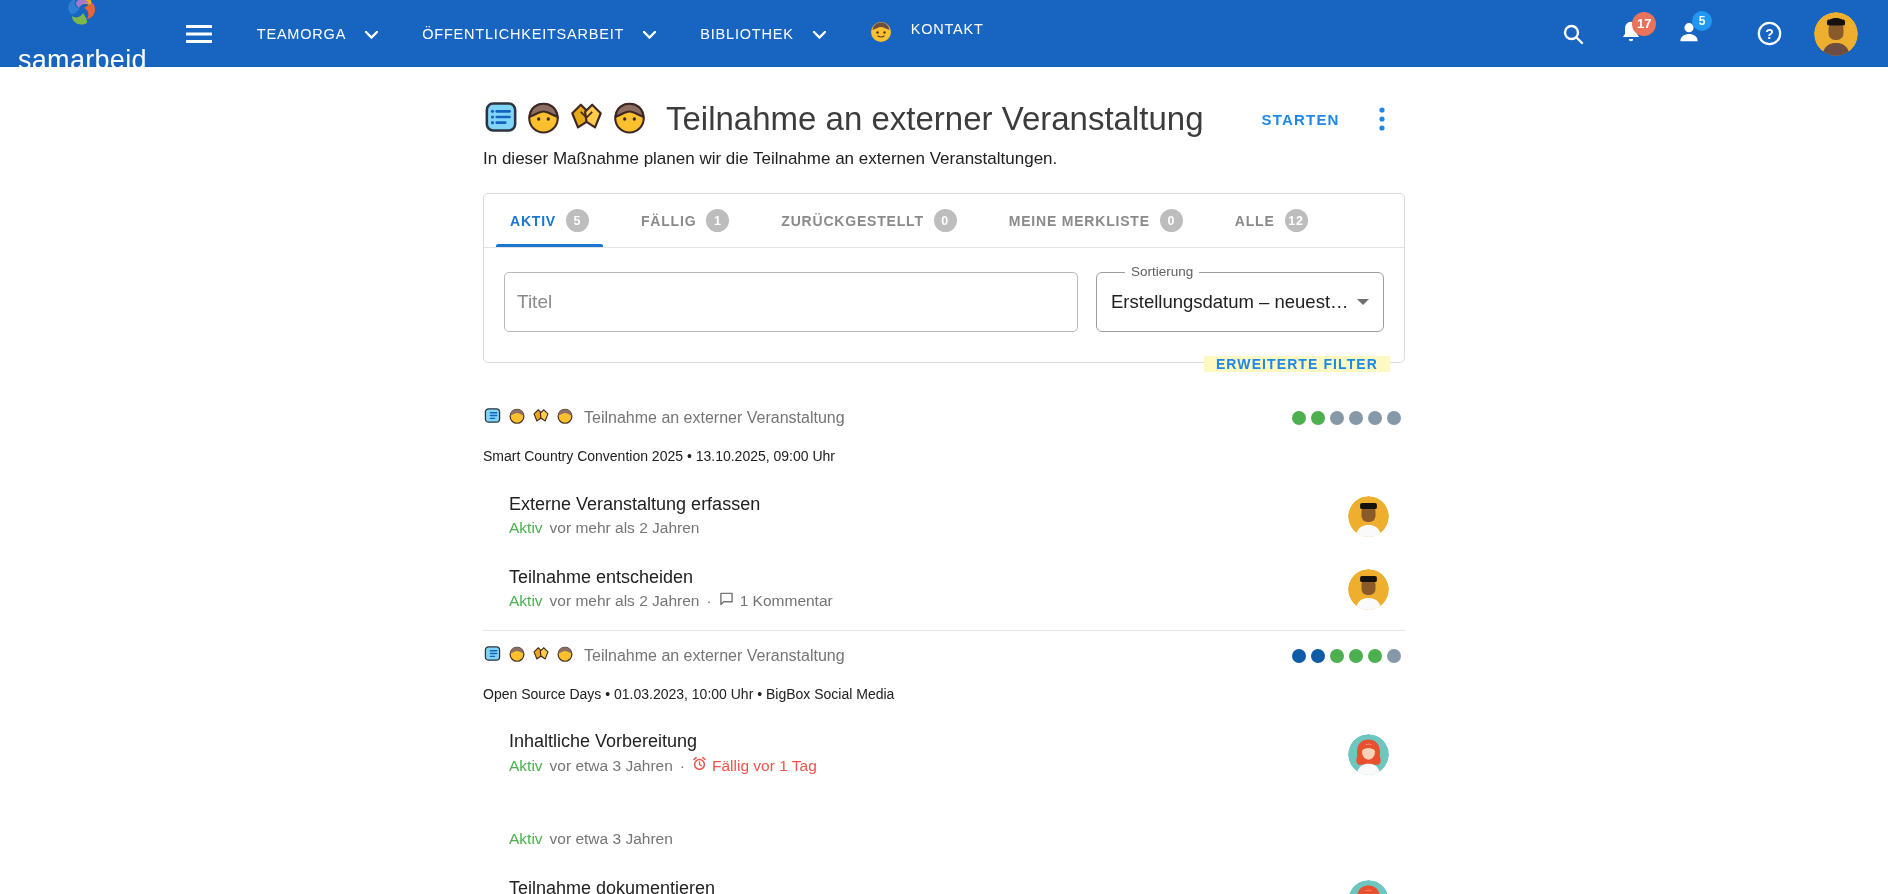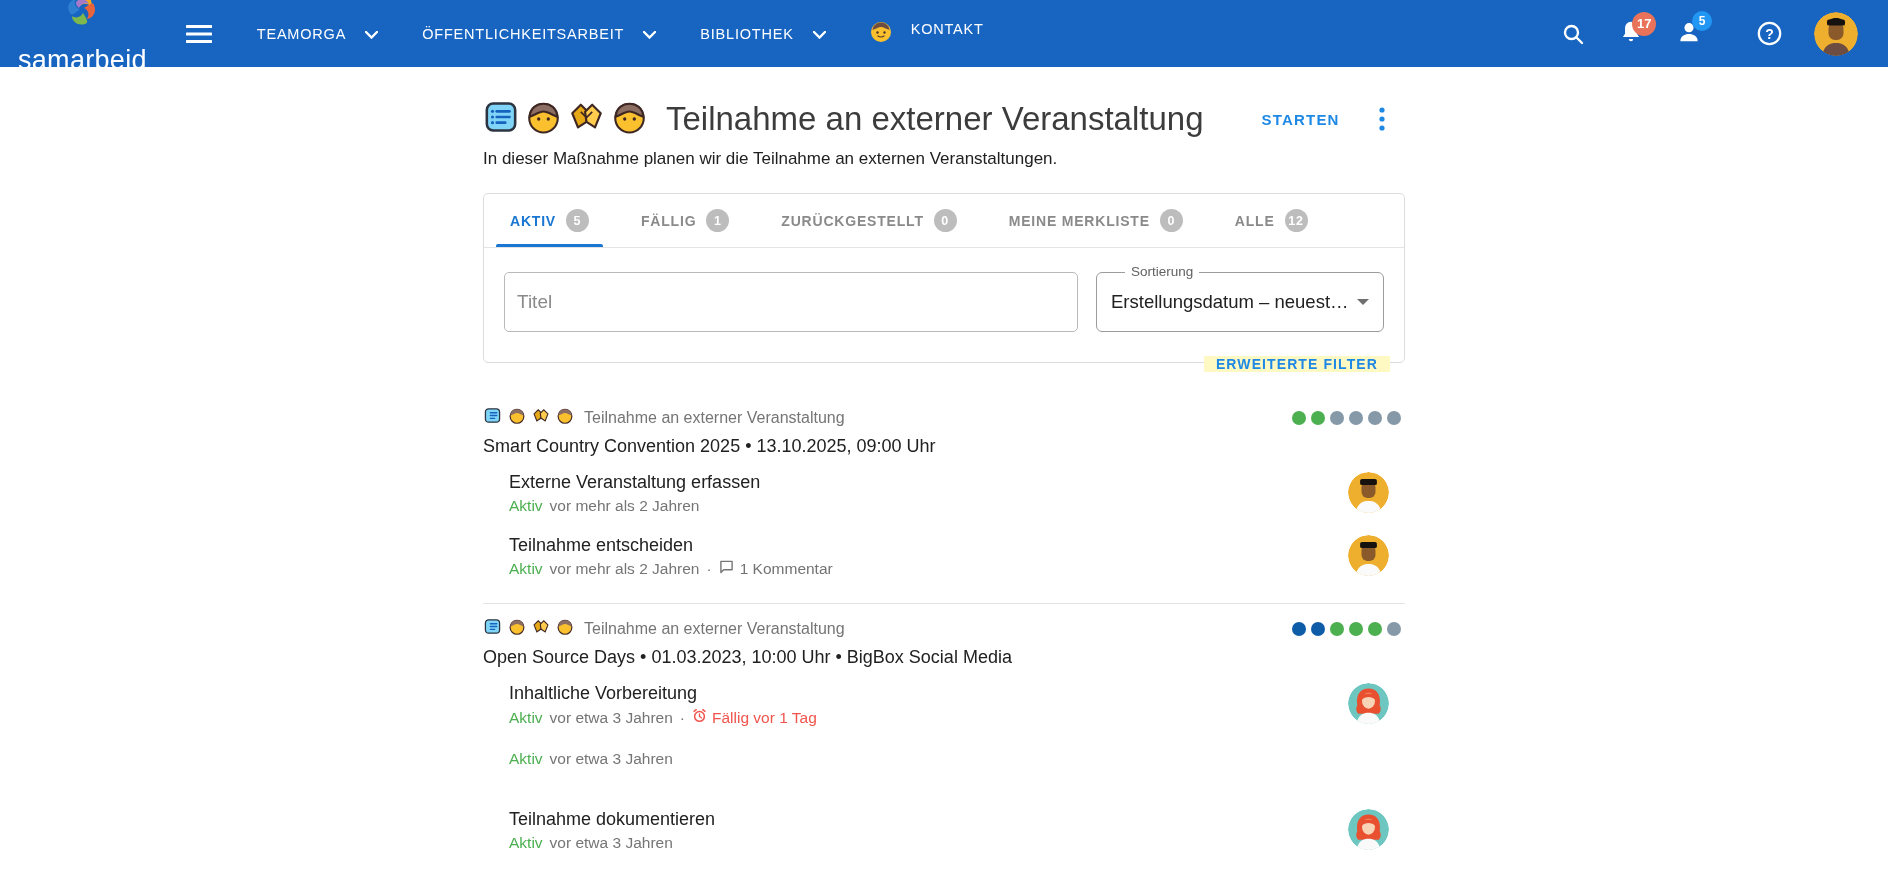--- a/index.html
+++ b/index.html
@@ -66,22 +66,22 @@
   
   .group { padding:14px 0 20px 0; }
   .group + .group { border-top:1px solid #E4E4E4; }
   .group-head { display:flex; align-items:center; gap:7px; cursor:pointer; }
   .group-head-label { font-size:16px; color:#757575; margin-left:4px; flex:1; }
   .dots { display:flex; gap:5px; margin-right:4px; }
   .dot { width:14px; height:14px; border-radius:50%; }
   .dot-green { background:#4CAF50; }
   .dot-gray  { background:#8599A9; }
   .dot-blue  { background:#0E5CA8; }
-  .event-title { margin-top:8px; font-size:18px; color:#212121; cursor:pointer; }
-  .task { display:flex; align-items:flex-start; margin-top:15px; padding-left:26px; min-height:48px; }
+  .event-title { margin-top:20px; font-size:14px; color:#212121; cursor:pointer; }
+  .task { display:flex; align-items:flex-end; margin-top:25px; padding-left:26px; min-height:48px; }
   .task-info { flex:1; }
   .task-title { font-size:18px; color:#212121; font-weight:500; cursor:pointer; }
   .task-meta { margin-top:4px; font-size:15.5px; color:#757575; display:flex; align-items:center; gap:7px; }
   .status-active { color:#4CAF50; }
   .meta-sep { color:#757575; }
   .due { color:#F0544C; display:flex; align-items:center; gap:5px; }
   .comment { display:flex; align-items:center; gap:6px; color:#737373; }
   .task-avatar { width:41px; height:41px; border-radius:50%; overflow:hidden; margin-right:16px; flex:none; }
   .avatar-placeholder { width:41px; margin-right:16px; flex:none; }
 </style>

